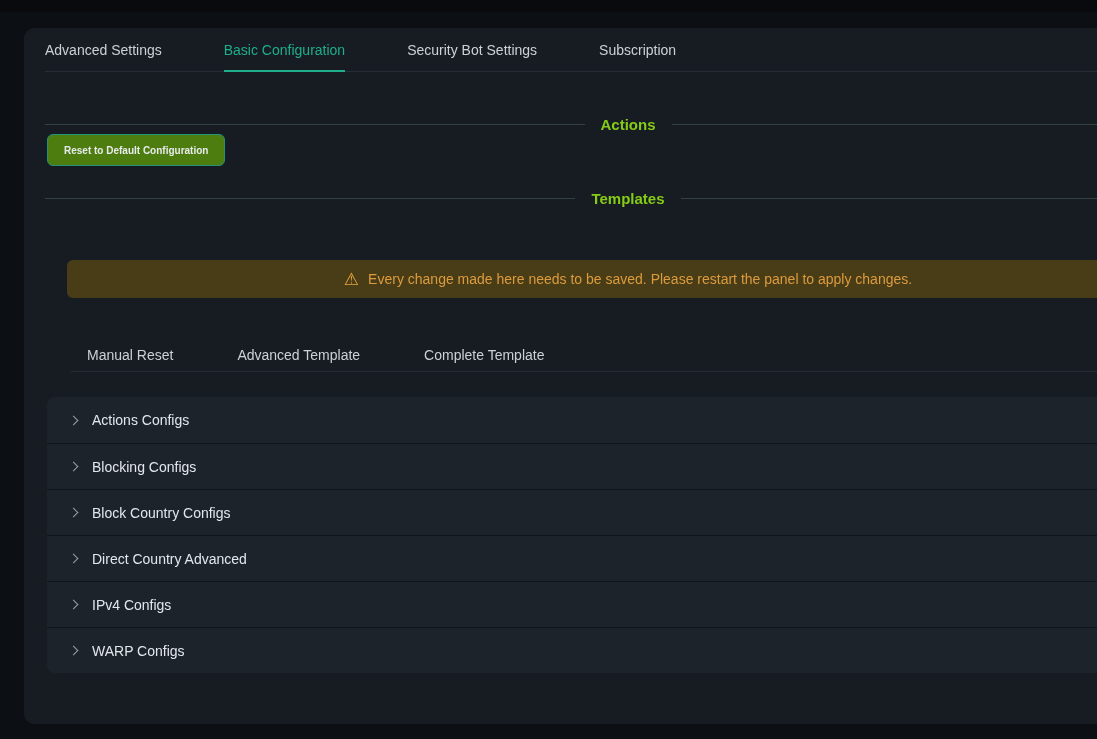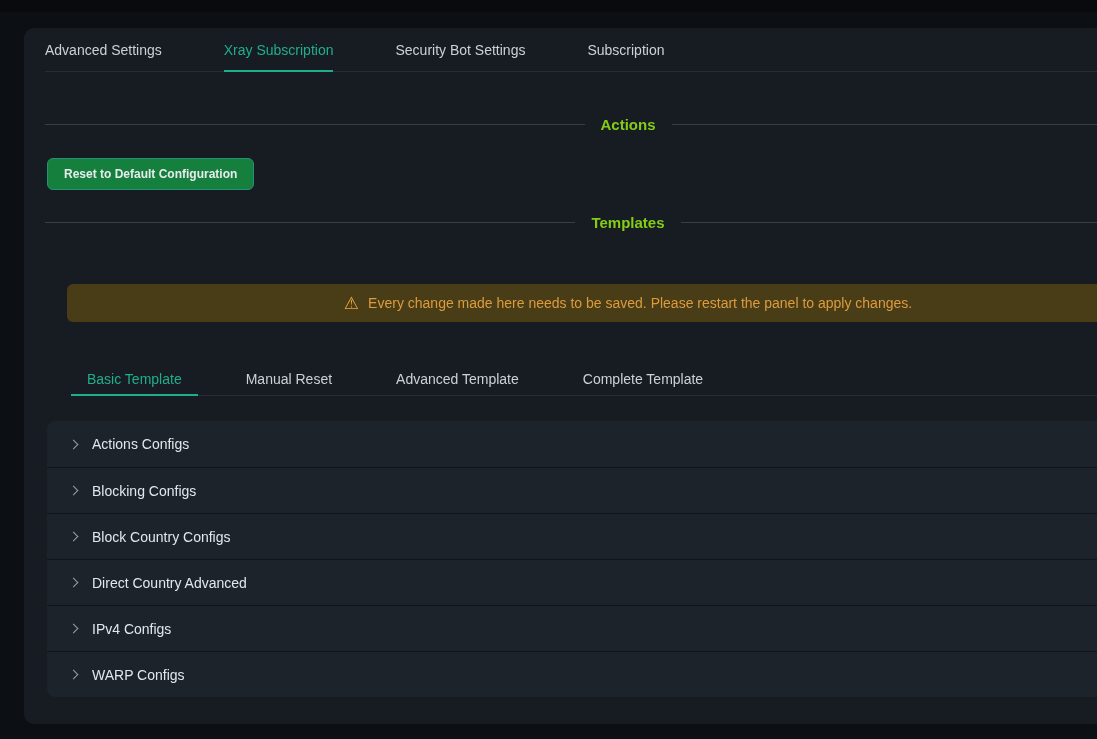--- a/index.html
+++ b/index.html
@@ -25,24 +25,24 @@
 
   
   .divider { display:flex; align-items:center; gap:16px; width:1166px; height:20px; }
   .divider .dline { flex:1; height:1px; background:#334240; }
   .divider .dtext { font-size:15px; font-weight:700; color:#84cc16; white-space:nowrap; }
   .divider.actions { margin-top:42px; }
   .divider.templates { margin-top:22px; }
 
   
   .reset-btn {
-    margin-top:24px; margin-left:2px;
+    margin-left:2px;
     height:32px; padding:0 16px;
-    background:#15803d; border:1px solid #259179; border-radius:6px;
-    color:#e8ebed; font-size:12px; font-weight:600;
+    background:#4d7c0f; border:1px solid #259179; border-radius:6px;
+    color:#e8ebed; font-size:10px; font-weight:600;
     font-family:"Liberation Sans", sans-serif;
     cursor:pointer; display:inline-flex; align-items:center;
   }
 
   
   .warning {
     margin-top:52px; margin-left:22px;
     width:1122px; height:38px; border-radius:6px;
     background:#483d16; color:#de9b3e;
     display:flex; align-items:center; justify-content:center; gap:9px;
@@ -69,21 +69,21 @@
 </head>
 <body>
 
 <div class="top-strip"></div>
 
 <div class="card">
   <div class="content">
 
     <div class="tabbar">
       <div class="tab">Advanced Settings</div>
-      <div class="tab active">Xray Subscription</div>
+      <div class="tab active">Basic Configuration</div>
       <div class="tab">Security Bot Settings</div>
       <div class="tab">Subscription</div>
     </div>
 
     <div class="divider actions">
       <span class="dline"></span>
       <span class="dtext">Actions</span>
       <span class="dline"></span>
     </div>
 
@@ -94,21 +94,20 @@
       <span class="dtext">Templates</span>
       <span class="dline"></span>
     </div>
 
     <div class="warning">
       <span class="warn-icon">⚠</span>
       <span>Every change made here needs to be saved. Please restart the panel to apply changes.</span>
     </div>
 
     <div class="subtabs">
-      <div class="subtab active">Basic Template</div>
       <div class="subtab">Manual Reset</div>
       <div class="subtab">Advanced Template</div>
       <div class="subtab">Complete Template</div>
     </div>
 
     <div class="accordion">
       <div class="acc-row">
         <span class="chev"></span>
         <span>Actions Configs</span>
       </div>

